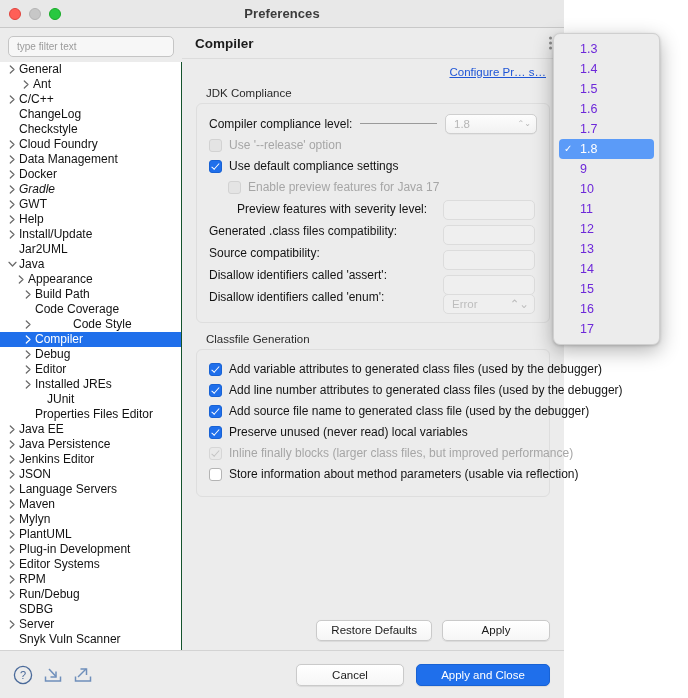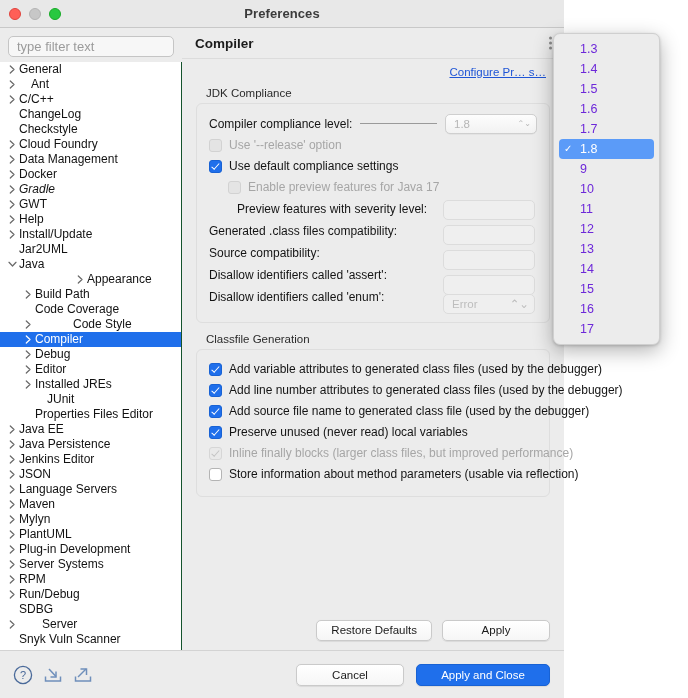--- a/index.html
+++ b/index.html
@@ -50,21 +50,21 @@
     background: #ececec;
     display: flex; flex-direction: column;
     position: relative;
   }
   #filter-wrap { padding: 8px 8px 5px 8px; }
   #filter-input {
     width: 100%; height: 21px;
     border: 1px solid #c5c5c5; border-radius: 5px;
     background: #f7f7f7;
     font-family: "Liberation Sans", sans-serif;
-    font-size: 13px; color: #3a3a3a;
+    font-size: 10px; color: #3a3a3a;
     padding: 0 8px;
     outline: none;
   }
   #filter-input::placeholder { color: #9b9b9b; }
   #tree {
     flex: 1 1 auto;
     background: #ffffff;
     overflow: hidden;
     position: relative;
     border-right: 1px solid #14532d;
@@ -295,21 +295,21 @@
       </div>
       <div id="tree">
           <div class="tree-row" style="padding-left: 6px;">
             <span class="tw">
               <svg width="7" height="9" viewBox="0 0 7 9">
                 <path d="M1.3 1 L5 4.5 L1.3 8" fill="none" stroke="currentColor" stroke-width="1.25" stroke-linecap="round" stroke-linejoin="round"></path>
               </svg>
             </span>
             <span class="tree-label">General</span>
           </div>
-          <div class="tree-row" style="padding-left: 6px; gap: 12px;">
+          <div class="tree-row" style="padding-left: 20px;">
             <span class="tw">
               <svg width="7" height="9" viewBox="0 0 7 9">
                 <path d="M1.3 1 L5 4.5 L1.3 8" fill="none" stroke="currentColor" stroke-width="1.25" stroke-linecap="round" stroke-linejoin="round"></path>
               </svg>
             </span>
             <span class="tree-label">Ant</span>
           </div>
           <div class="tree-row" style="padding-left: 6px;">
             <span class="tw">
               <svg width="7" height="9" viewBox="0 0 7 9">
@@ -387,21 +387,21 @@
             <span class="tree-label">Jar2UML</span>
           </div>
           <div class="tree-row" style="padding-left: 6px;">
             <span class="tw">
               <svg width="9" height="7" viewBox="0 0 9 7">
                 <path d="M1 1.3 L4.5 5 L8 1.3" fill="none" stroke="currentColor" stroke-width="1.25" stroke-linecap="round" stroke-linejoin="round"></path>
               </svg>
             </span>
             <span class="tree-label">Java</span>
           </div>
-          <div class="tree-row" style="padding-left: 28px; margin-left: 46px;">
+          <div class="tree-row" style="padding-left: 15px;">
             <span class="tw">
               <svg width="7" height="9" viewBox="0 0 7 9">
                 <path d="M1.3 1 L5 4.5 L1.3 8" fill="none" stroke="currentColor" stroke-width="1.25" stroke-linecap="round" stroke-linejoin="round"></path>
               </svg>
             </span>
             <span class="tree-label">Appearance</span>
           </div>
           <div class="tree-row" style="padding-left: 22px;">
             <span class="tw">
               <svg width="7" height="9" viewBox="0 0 7 9">
@@ -533,21 +533,21 @@
               </svg>
             </span>
             <span class="tree-label">Plug-in Development</span>
           </div>
           <div class="tree-row" style="padding-left: 6px;">
             <span class="tw">
               <svg width="7" height="9" viewBox="0 0 7 9">
                 <path d="M1.3 1 L5 4.5 L1.3 8" fill="none" stroke="currentColor" stroke-width="1.25" stroke-linecap="round" stroke-linejoin="round"></path>
               </svg>
             </span>
-            <span class="tree-label">Server Systems</span>
+            <span class="tree-label">Editor Systems</span>
           </div>
           <div class="tree-row" style="padding-left: 6px;">
             <span class="tw">
               <svg width="7" height="9" viewBox="0 0 7 9">
                 <path d="M1.3 1 L5 4.5 L1.3 8" fill="none" stroke="currentColor" stroke-width="1.25" stroke-linecap="round" stroke-linejoin="round"></path>
               </svg>
             </span>
             <span class="tree-label">RPM</span>
           </div>
           <div class="tree-row" style="padding-left: 6px;">
@@ -555,21 +555,21 @@
               <svg width="7" height="9" viewBox="0 0 7 9">
                 <path d="M1.3 1 L5 4.5 L1.3 8" fill="none" stroke="currentColor" stroke-width="1.25" stroke-linecap="round" stroke-linejoin="round"></path>
               </svg>
             </span>
             <span class="tree-label">Run/Debug</span>
           </div>
           <div class="tree-row" style="padding-left: 6px;">
             <span class="tw"></span>
             <span class="tree-label">SDBG</span>
           </div>
-          <div class="tree-row" style="padding-left: 6px; gap: 23px;">
+          <div class="tree-row" style="padding-left: 6px;">
             <span class="tw">
               <svg width="7" height="9" viewBox="0 0 7 9">
                 <path d="M1.3 1 L5 4.5 L1.3 8" fill="none" stroke="currentColor" stroke-width="1.25" stroke-linecap="round" stroke-linejoin="round"></path>
               </svg>
             </span>
             <span class="tree-label">Server</span>
           </div>
           <div class="tree-row" style="padding-left: 6px;">
             <span class="tw"></span>
             <span class="tree-label">Snyk Vuln Scanner</span>

